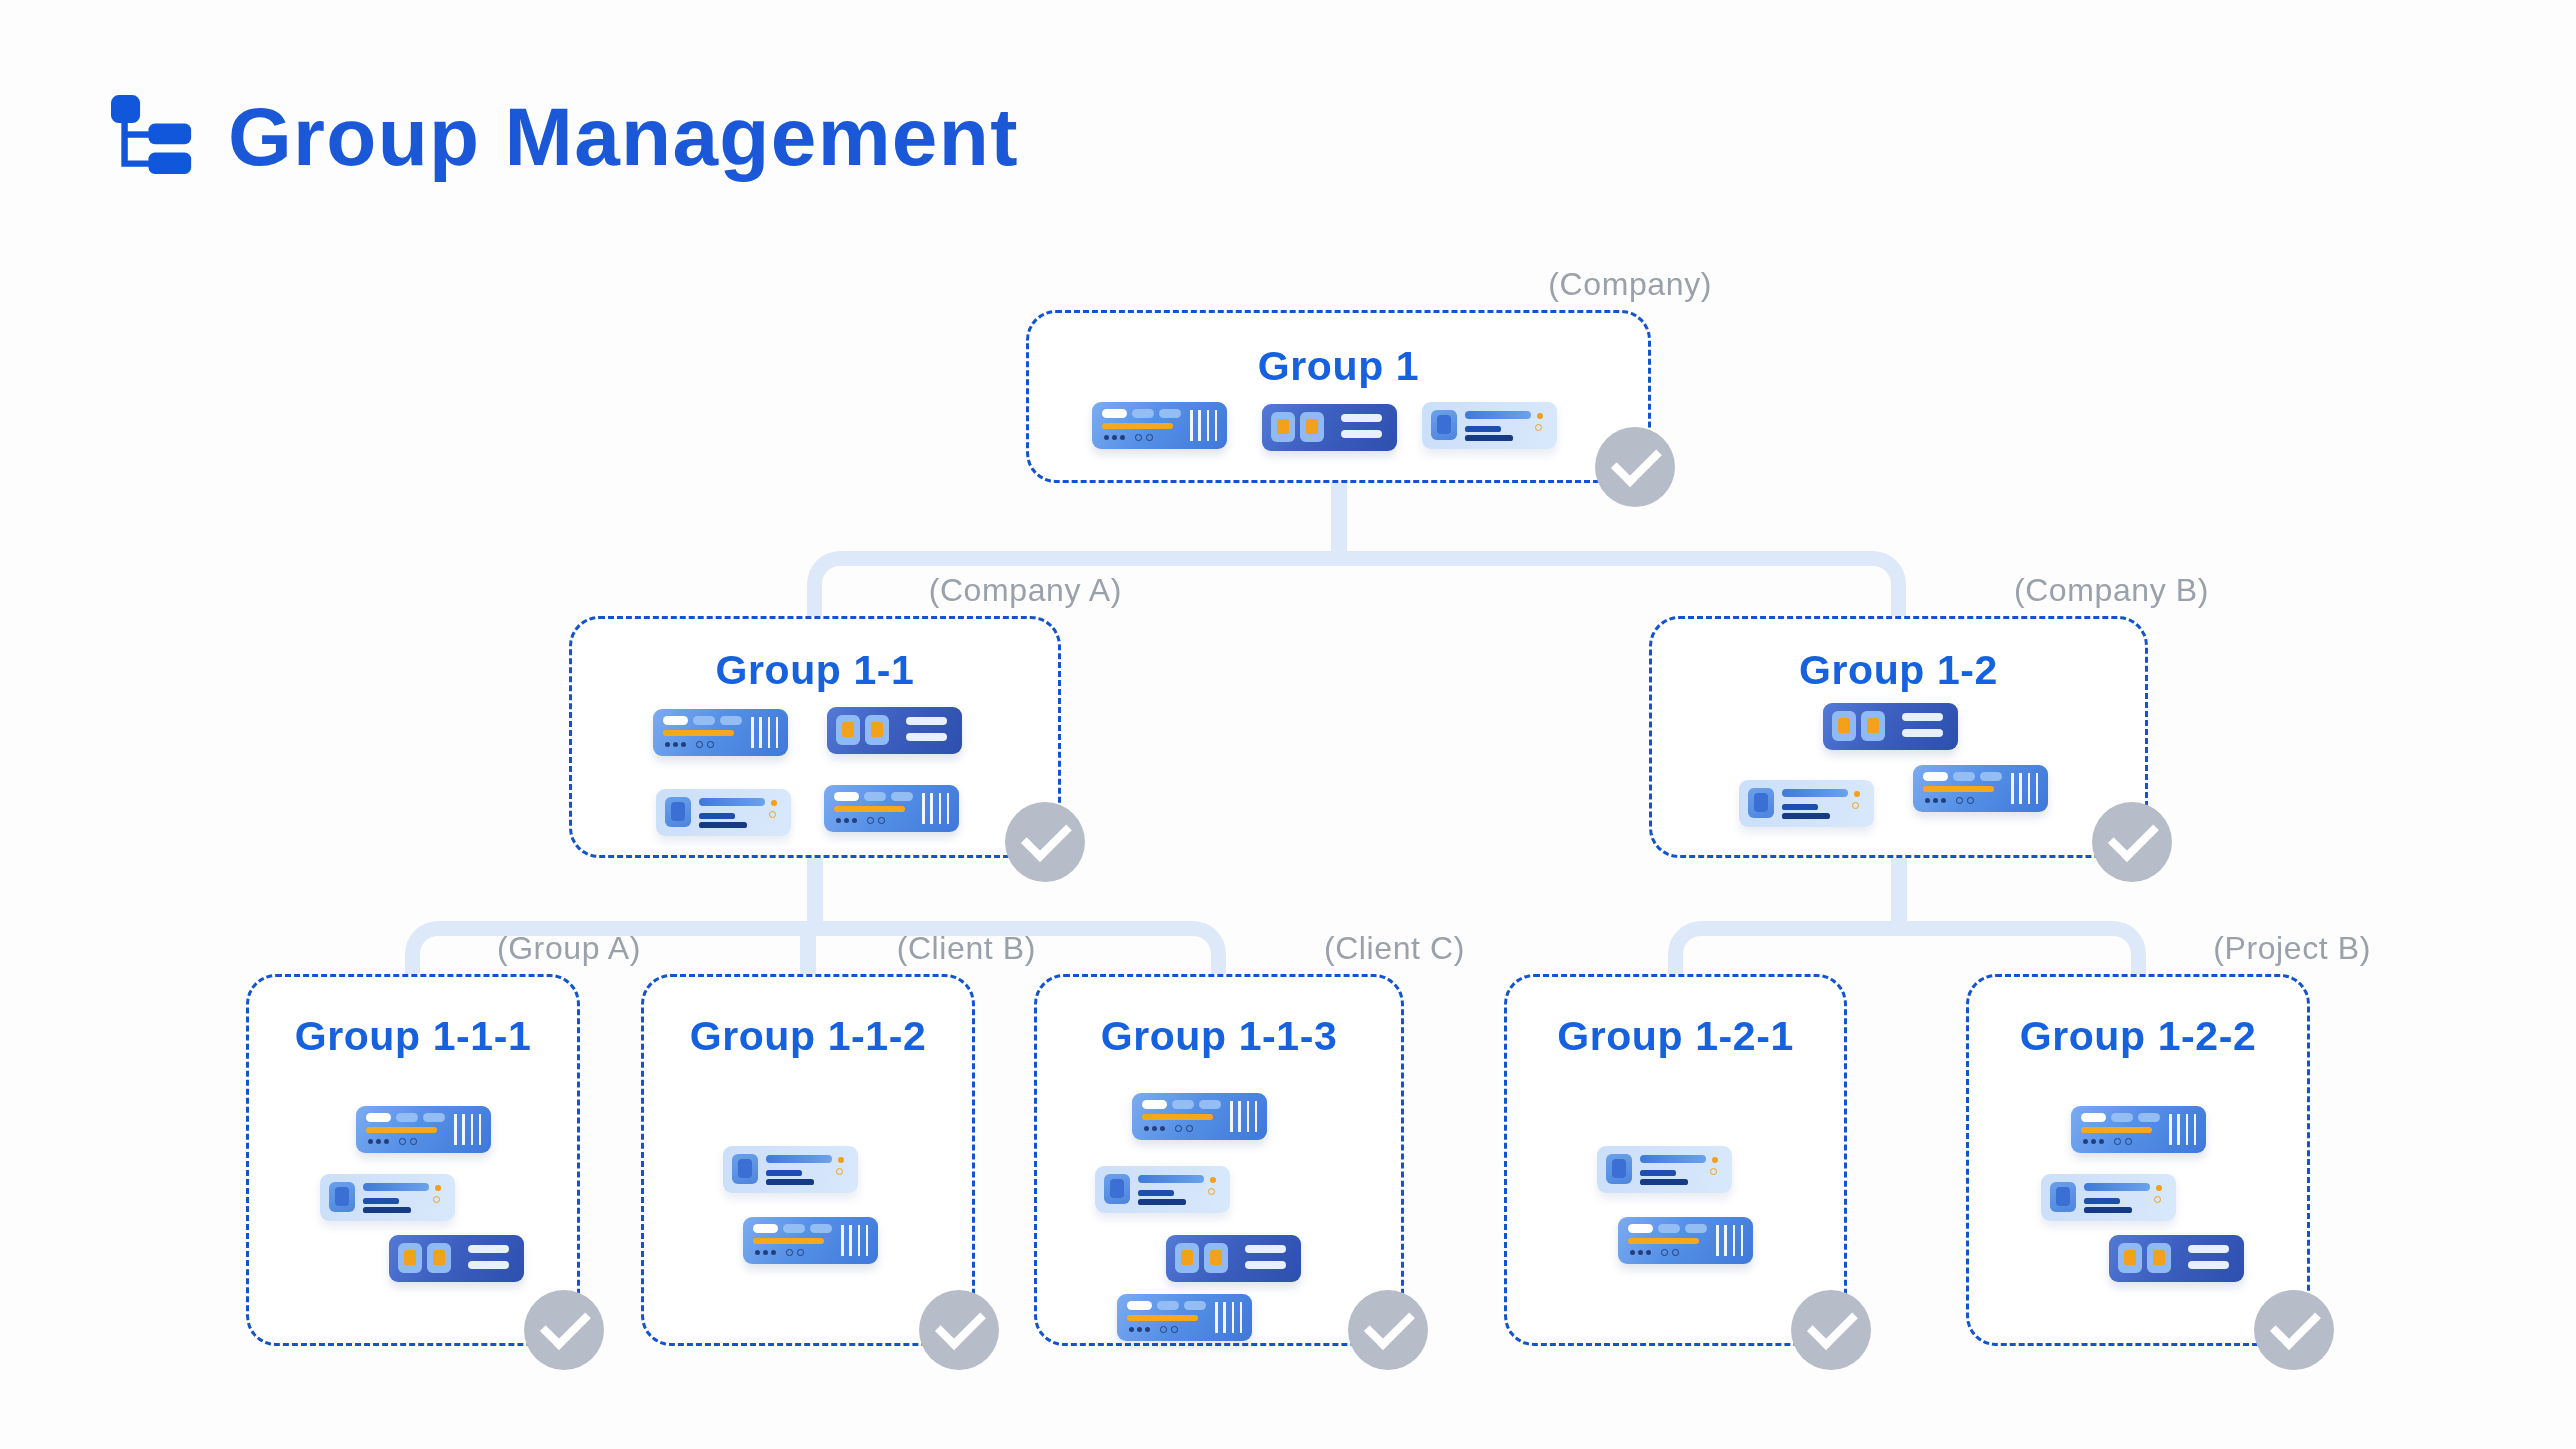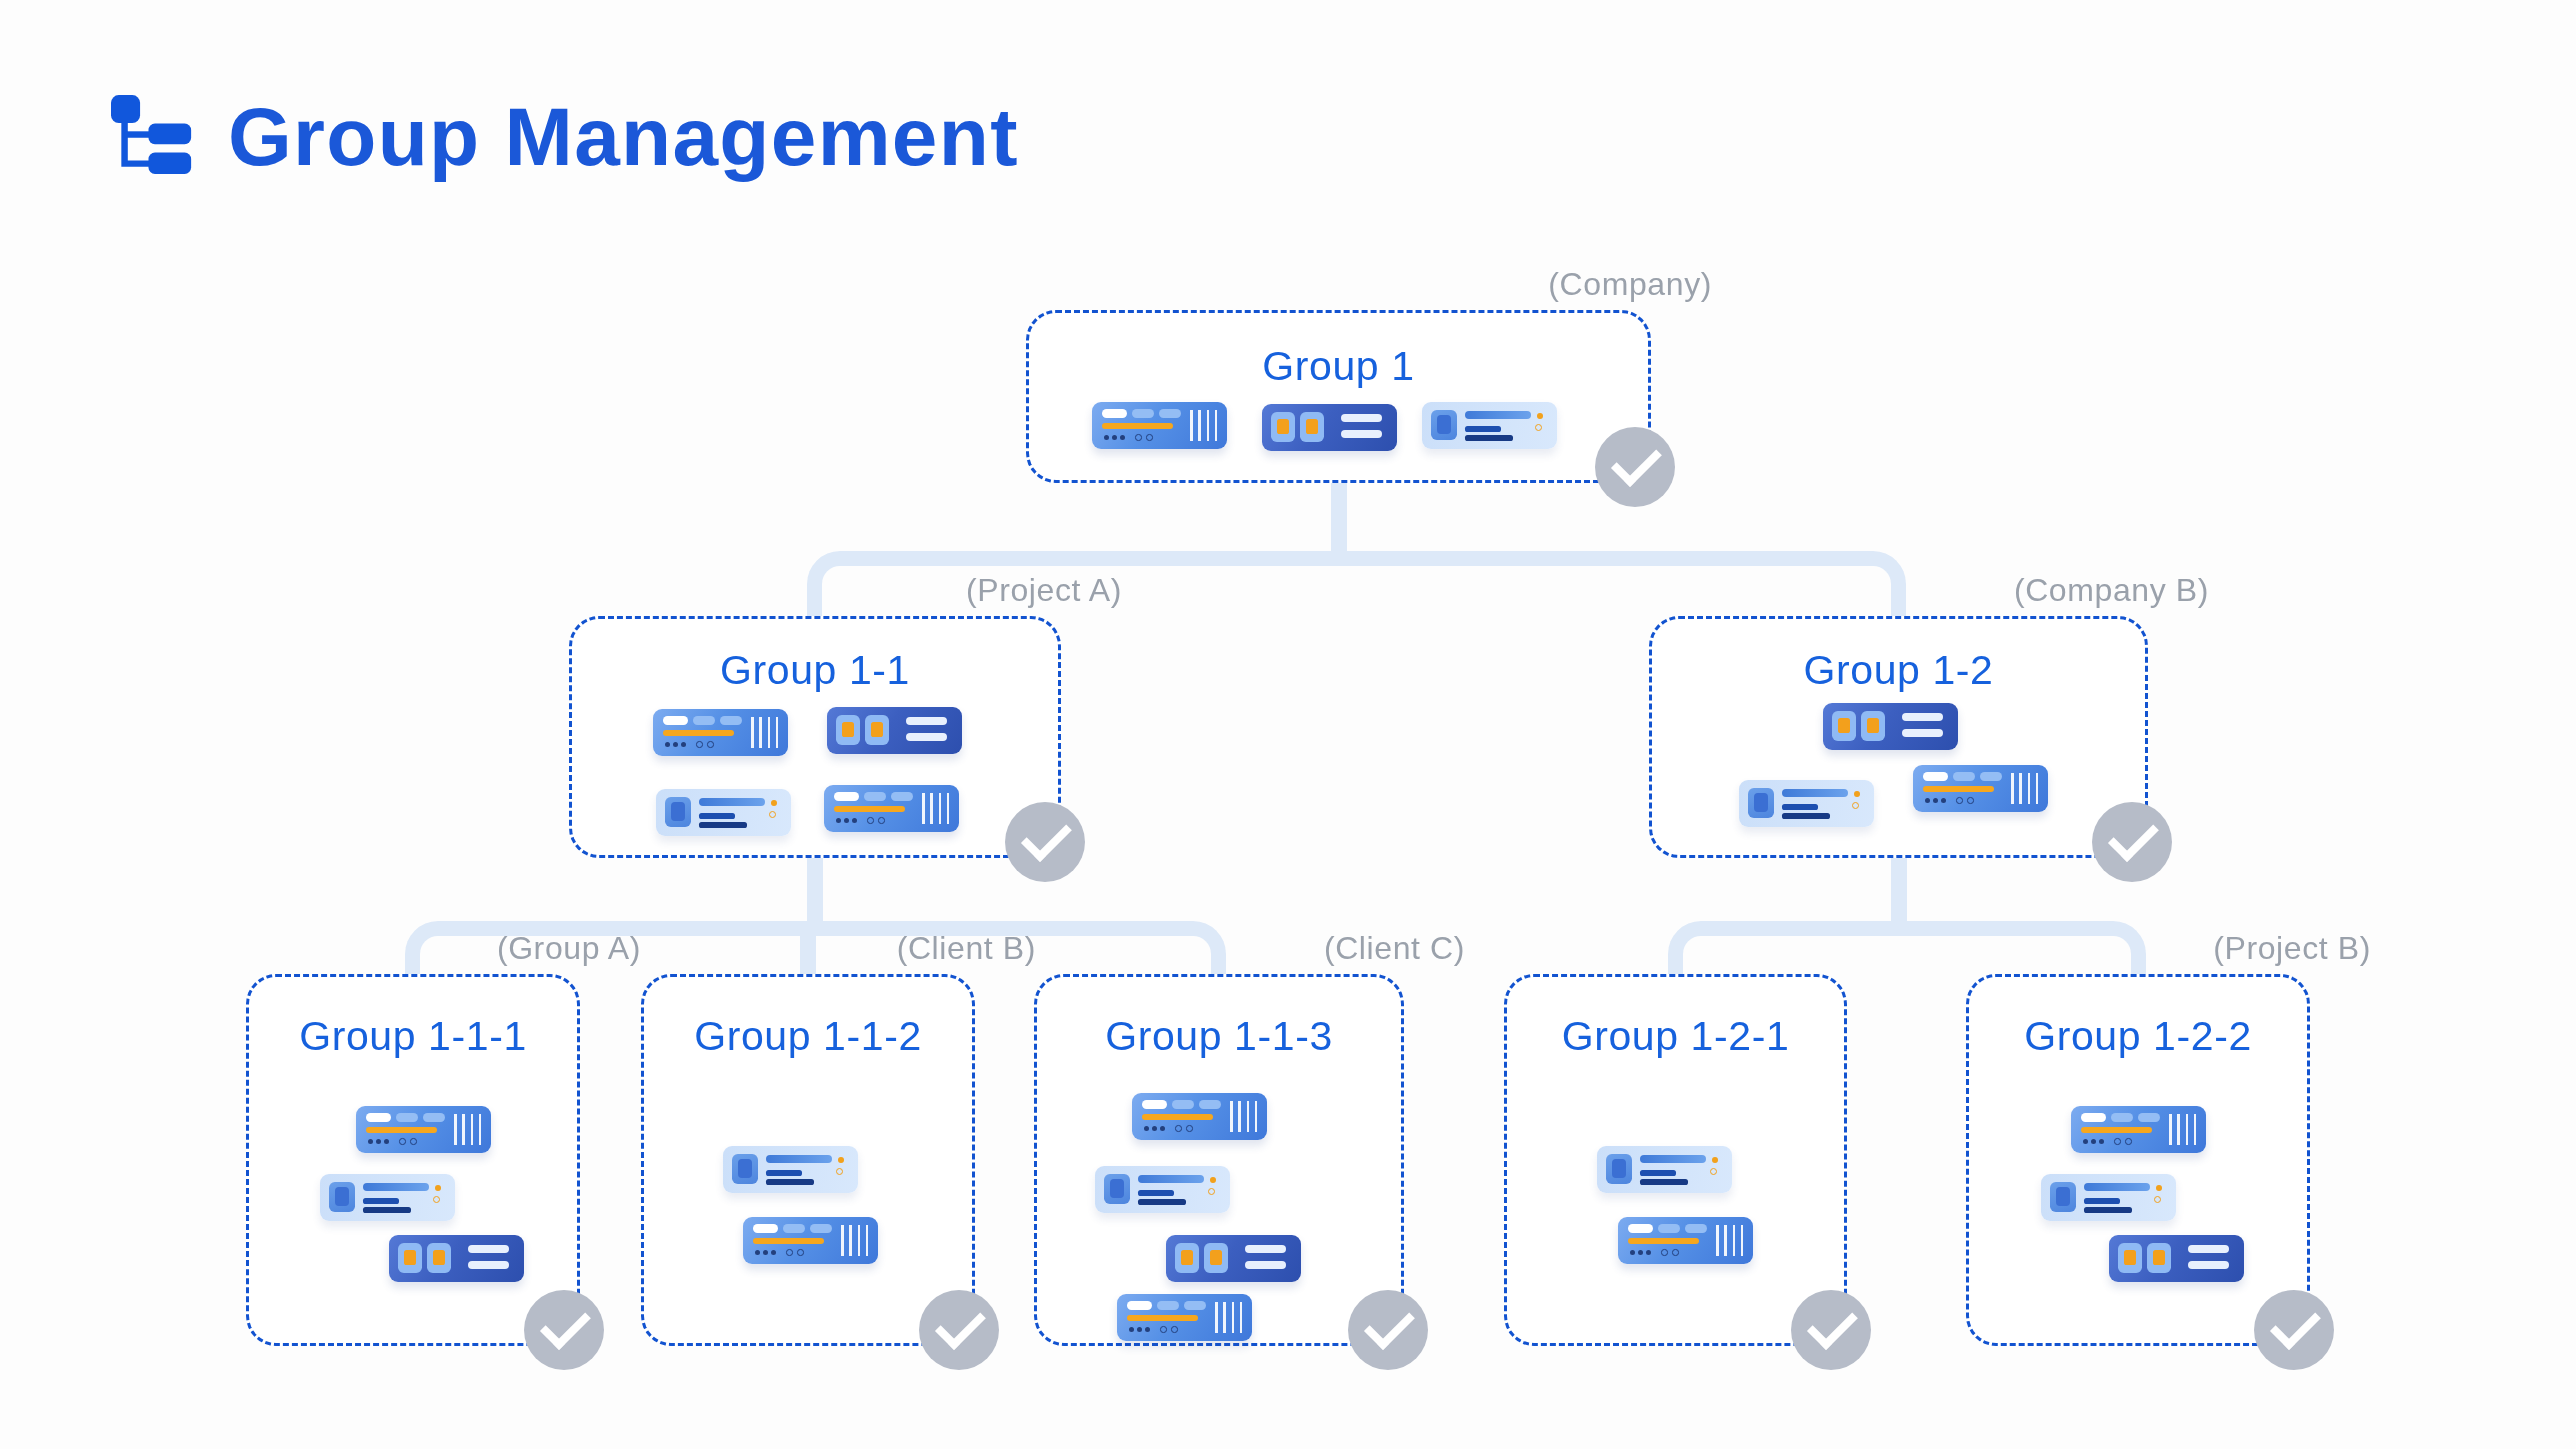--- a/index.html
+++ b/index.html
@@ -26,21 +26,21 @@
   .node{
     position:absolute;box-sizing:border-box;z-index:2;
     border:3.9px dashed #1253d0;border-radius:30px;background:#ffffff;
   }
   .tag{
     position:absolute;left:-64px;right:-64px;top:-48px;height:39px;
     text-align:right;font-size:32px;line-height:39px;color:#9aa1ab;letter-spacing:0.6px;
   }
   .ntitle{
     position:absolute;left:0;right:0;margin:0;text-align:center;
-    font-size:41px;line-height:46px;font-weight:400;letter-spacing:0.6px;color:#1661dd;
+    font-size:41px;line-height:46px;font-weight:700;letter-spacing:0.6px;color:#1661dd;
   }
   .lvl1 .ntitle{top:30px;}
   .lvl2 .ntitle{top:28px;}
   .lvl3 .ntitle{top:36px;}
   
   .badge{
     position:absolute;right:-27px;bottom:-27px;width:80px;height:80px;z-index:4;
     border-radius:50%;background:#b6bcc8;
   }
   .check{
@@ -132,21 +132,21 @@
         <i class="cb2"></i>
         <i class="cdot"></i>
         <i class="cring"></i>
       </div>
     <div class="badge">
         <i class="check"></i>
       </div>
   </section>
 
   <section class="node lvl2" style="left:569px;top:616px;width:492px;height:242px">
-    <div class="tag">(Project A)</div>
+    <div class="tag">(Company A)</div>
     <h2 class="ntitle">Group 1-1</h2>
     <div class="srv srvA" style="left:81px;top:90px">
         <i class="pw"></i>
         <i class="pa"></i>
         <i class="pa pa2"></i>
         <i class="ob"></i>
         <i class="dt d1"></i>
         <i class="dt d2"></i>
         <i class="dt d3"></i>
         <i class="rg r1"></i>

